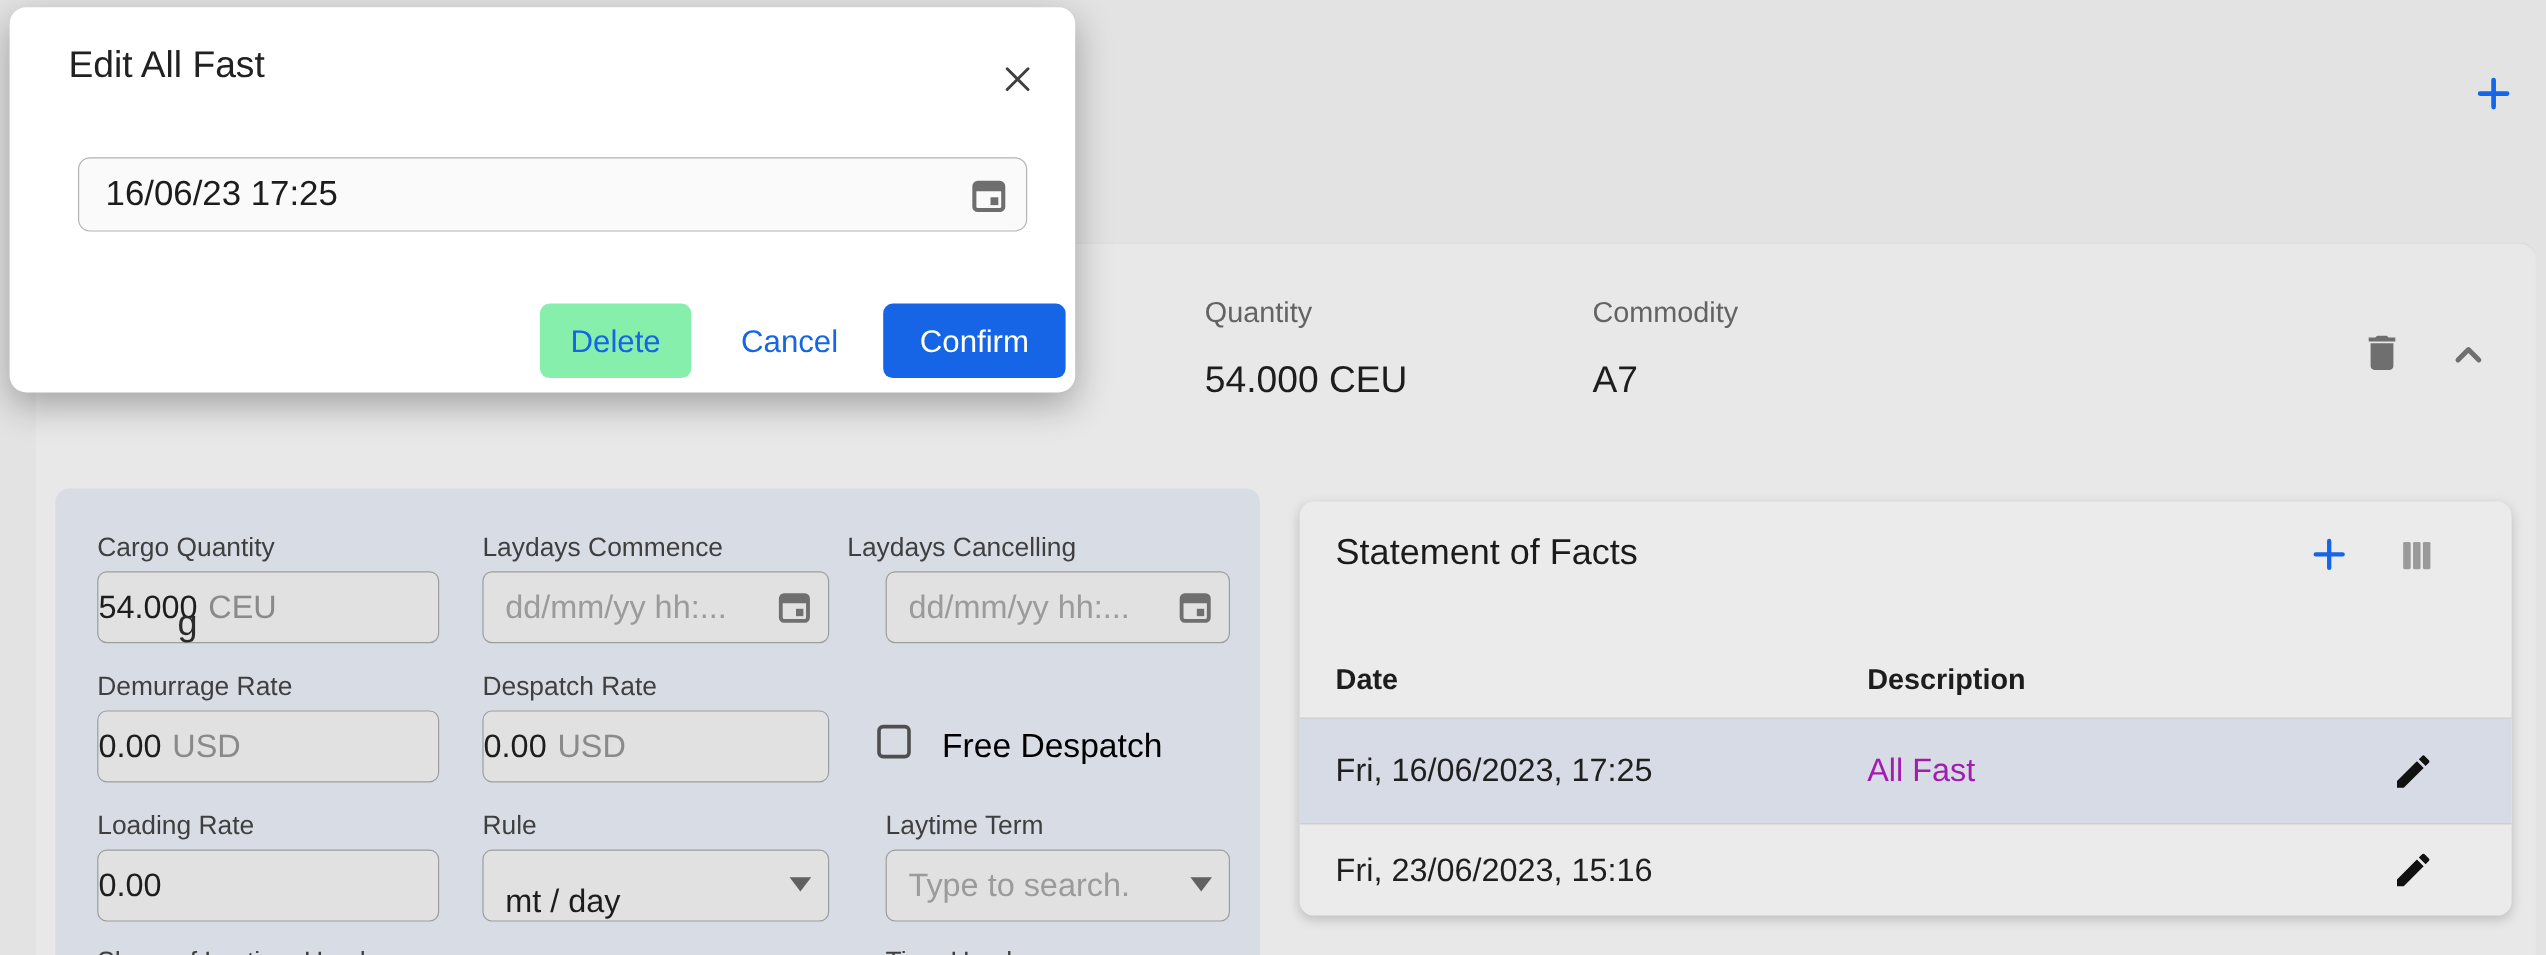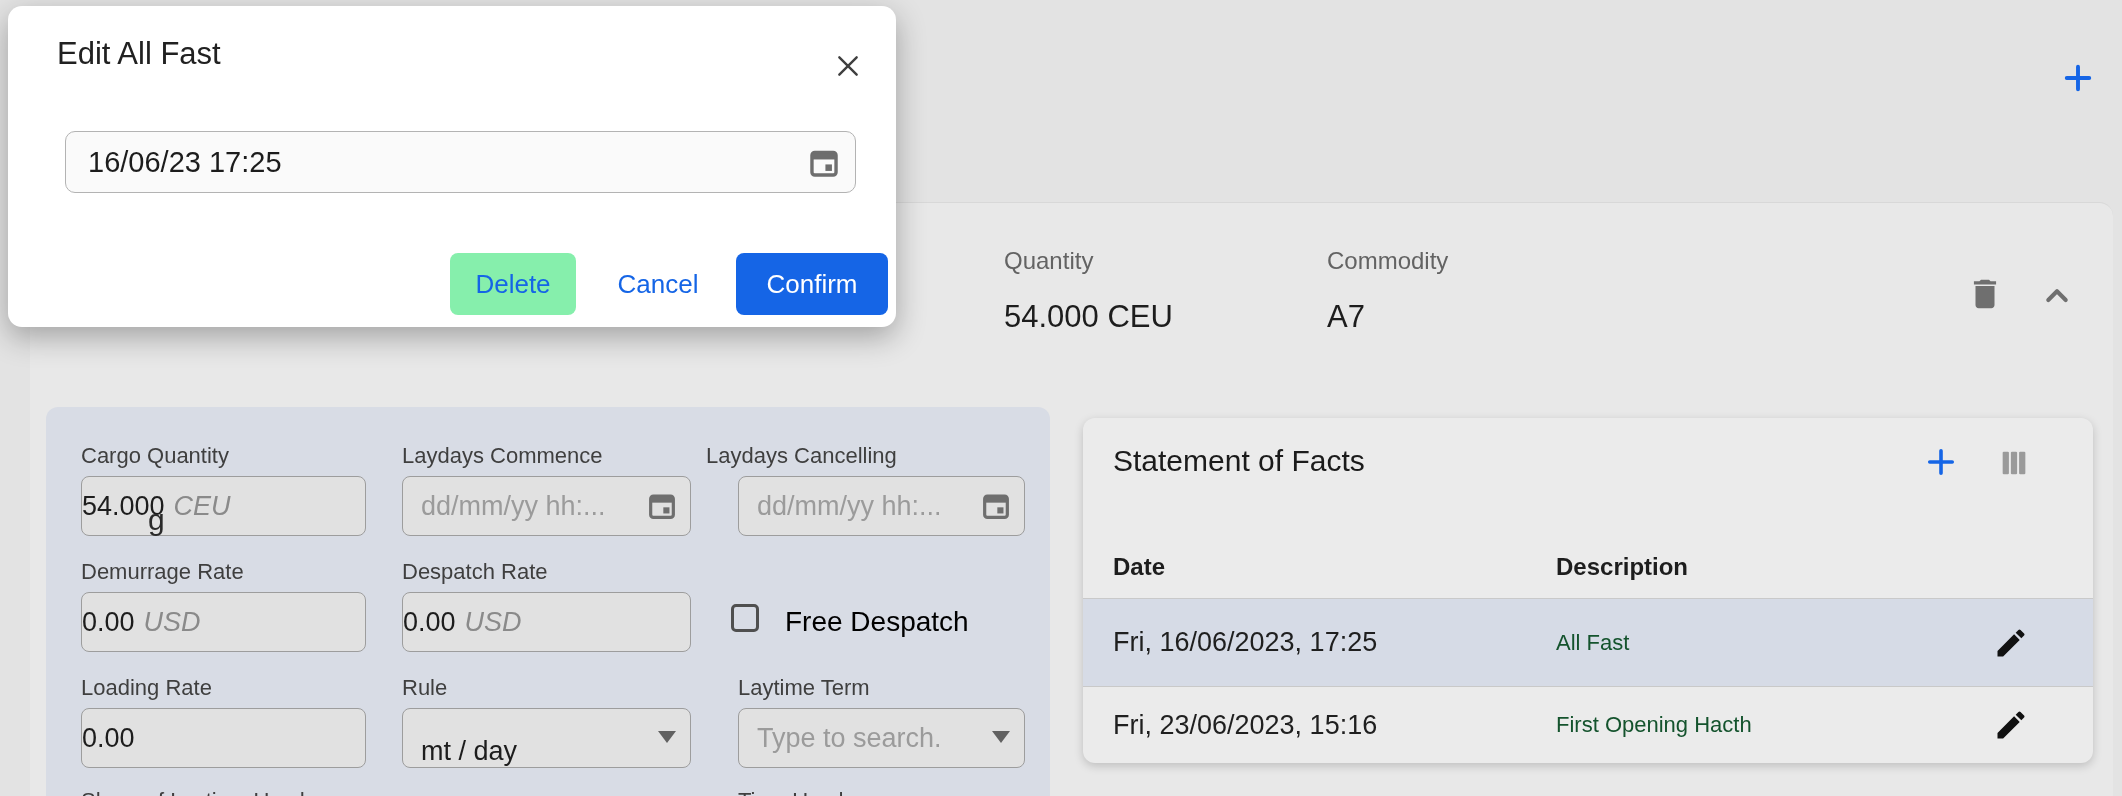--- a/index.html
+++ b/index.html
@@ -29,21 +29,21 @@
     background:#d8dce5; border-radius:12px;
   }
   .f-label { position:absolute; font-size:22px; color:#3f3f3f; white-space:nowrap; }
   .field {
     position:absolute; height:60px; background:#e1e1e1;
     border:1.5px solid #9d9d9d; border-radius:8px;
     display:flex; align-items:center; font-size:27px; color:#1d1d1d;
   }
   .field.right { padding-right:34px; }
   .field.left  { justify-content:flex-start; padding-left:18px; }
-  .field .unit { color:#8a8a8a; margin-left:9px;font-style:italic; }
+  .field .unit { color:#8a8a8a; margin-left:9px; }
   .field .ph   { color:#9b9b9b; }
   .field .cal  { position:absolute; right:12px; top:13px; width:32px; height:32px; color:#6f6f6f; }
   .field .caret{ position:absolute; right:14px; top:22px; width:0; height:0;
                  border-left:9px solid transparent; border-right:9px solid transparent;
                  border-top:12px solid #616161; }
   .checkbox {
     position:absolute; width:28px; height:28px; border:3px solid #4f4f4f;
     border-radius:5px; background:transparent; cursor:pointer;
   }
   .cb-label { position:absolute; font-size:28px; color:#000000; }
@@ -51,21 +51,21 @@
   .sof-panel {
     position:absolute; left:1083px; top:418px; width:1010px; height:345px;
     background:#ebebeb; border-radius:12px; box-shadow:0 3px 10px rgba(0,0,0,.18);
     overflow:hidden;
   }
   .sof-title { position:absolute; left:30px; top:26px; font-size:30px; color:#1b1b1b; }
   .sof-head  { position:absolute; top:135px; font-size:24px; font-weight:700; color:#1d1d1d; }
   .sof-row   { position:absolute; left:0; width:100%; display:flex; align-items:center; cursor:pointer; }
   .sof-row.hl { background:#d6dbe6; }
   .sof-cell-date { position:absolute; left:30px;  font-size:27px; color:#1f1f1f; }
-  .sof-cell-desc { position:absolute; left:473px; font-size:22px; color:#14532d; }
+  .sof-cell-desc { position:absolute; left:473px; font-size:27px; color:#a21caf; }
   .sof-div { position:absolute; left:0; width:100%; height:1px; background:#c9c9c9; }
   .pencil { position:absolute; left:910px; width:36px; height:36px; color:#111; cursor:pointer; }
   
   .modal {
     position:absolute; left:8px; top:6px; width:888px; height:321px;
     background:#ffffff; border-radius:14px; z-index:30;
     box-shadow:0 10px 30px rgba(0,0,0,.30);
   }
   .modal-title { position:absolute; left:49px; top:30px; font-size:31px; color:#212121; }
   .modal-close { position:absolute; left:824px; top:44px; width:32px; height:32px; color:#3f3f3f; cursor:pointer; }
@@ -207,21 +207,20 @@
     <span class="sof-cell-desc">All Fast</span>
     <span class="pencil">
       <svg width="36" height="36" viewBox="0 0 24 24" fill="currentColor">
         <path d="M3 17.25V21h3.75L17.81 9.94l-3.75-3.75L3 17.25zM20.71 7.04c.39-.39.39-1.02 0-1.41l-2.34-2.34a1 1 0 0 0-1.41 0l-1.83 1.83 3.75 3.75 1.83-1.83z"></path>
       </svg>
     </span>
   </div>
   <div class="sof-div" style="top:268px;"></div>
   <div class="sof-row" style="top:269px; height:76px;">
     <span class="sof-cell-date">Fri, 23/06/2023, 15:16</span>
-    <span class="sof-cell-desc">First Opening Hacth</span>
     <span class="pencil">
       <svg width="36" height="36" viewBox="0 0 24 24" fill="currentColor">
         <path d="M3 17.25V21h3.75L17.81 9.94l-3.75-3.75L3 17.25zM20.71 7.04c.39-.39.39-1.02 0-1.41l-2.34-2.34a1 1 0 0 0-1.41 0l-1.83 1.83 3.75 3.75 1.83-1.83z"></path>
       </svg>
     </span>
   </div>
 </div>
 
 <div class="modal">
   <div class="modal-title">Edit All Fast</div>

